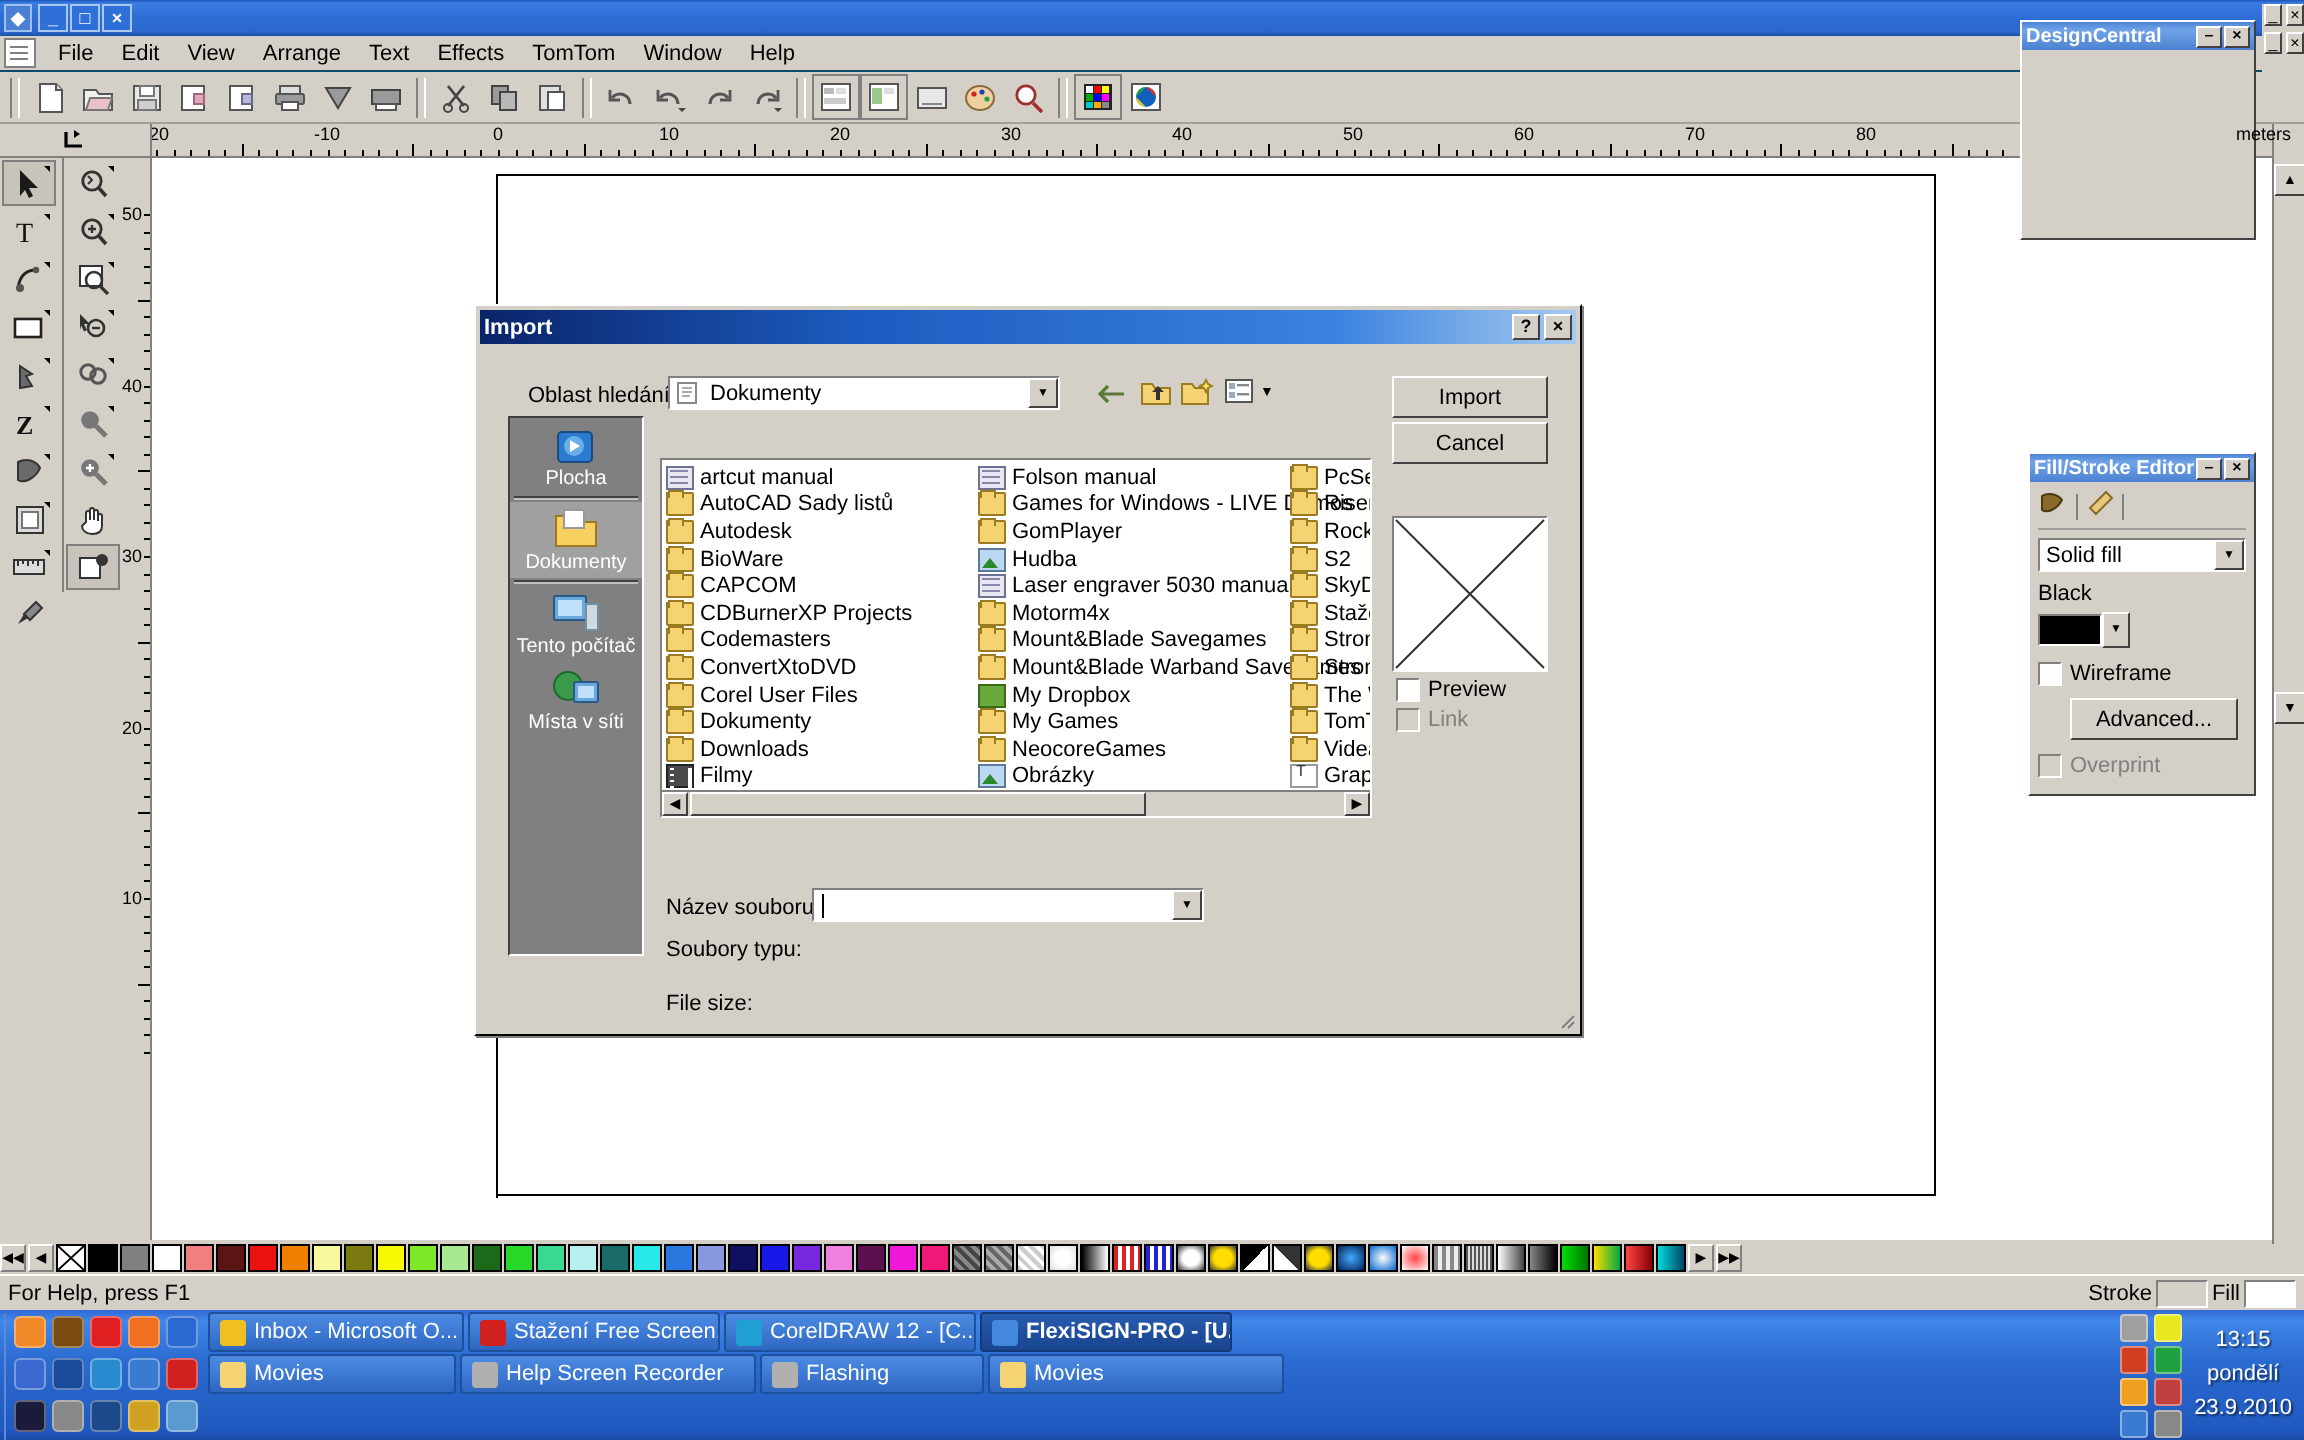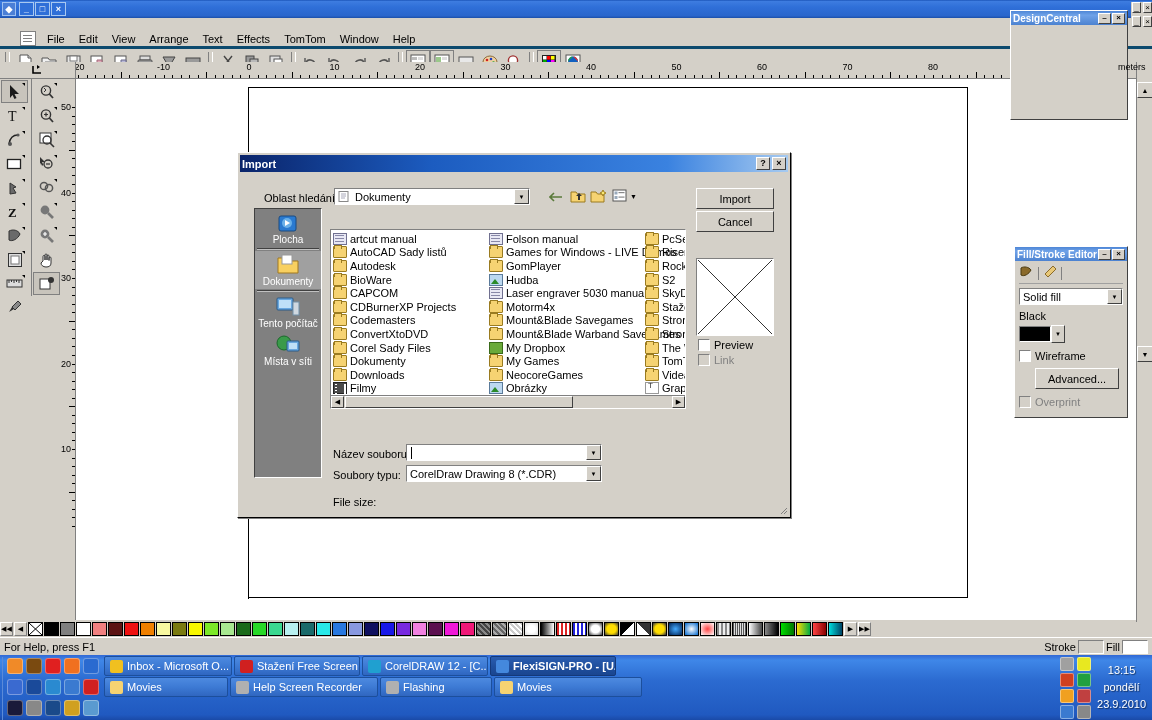--- a/index.html
+++ b/index.html
@@ -34,21 +34,21 @@
   .tb-btns { display: flex; gap: 1px; }
   .tb-btn {
     width: 15px; height: 14px; background: #2f6fd8;
     border: 1px solid #a8c8f0; color: #fff; font-size: 9px; font-weight: bold;
     display: flex; align-items: center; justify-content: center; line-height: 1;
   }
 
   
   .menubar {
     height: 18px; background: #d4d0c8; display: flex; align-items: center;
-    border-bottom: 3px solid #0c4a6e; padding-left: 20px; margin-top: 13px;
+    border-bottom: 1px solid #0c4a6e; padding-left: 2px;
   }
   .menubar .doc-icon {
     width: 16px; height: 15px; margin-right: 4px;
     background: #fff; border: 1px solid #808080; position: relative;
   }
   .menubar .doc-icon:after {
     content:""; position:absolute; left:2px; top:3px; right:3px; height:1px;
     background:#808080; box-shadow: 0 3px 0 #808080, 0 6px 0 #808080;
   }
   .menu-item { padding: 2px 7px; color: #000; font-size: 11px; cursor: default; }
@@ -913,21 +913,21 @@
     <div style="display:flex;gap:1px;">
         <span class="pbtn">_</span>
         <span class="pbtn">×</span>
       </div>
     <div style="display:flex;gap:1px;margin-top:3px;">
         <span class="pbtn">_</span>
         <span class="pbtn">×</span>
       </div>
   </div>
 
-  <div class="panel" style="left:1014px; top:226px; width:114px; height:172px;margin-top:20px;">
+  <div class="panel" style="left:1014px; top:226px; width:114px; height:172px;">
     <div class="panel-title">
       <span class="t">Fill/Stroke Editor</span>
       <span class="pbtn">–</span>
       <span class="pbtn">×</span>
     </div>
     <div class="panel-body">
       <div style="display:flex;align-items:center;gap:3px;border-bottom:1px solid #a0a0a0;padding-bottom:2px;">
         <span>
           <svg width="16" height="14" viewBox="0 0 16 14">
               <path d="M2 3c3-2 8-1 10 2-2 4-7 7-10 5z" fill="#8a6a2a" stroke="#4a3a10"></path>
@@ -1078,21 +1078,21 @@
             <div class="fl-item">
               <span class="fico ic-folder"></span>
               <span>Codemasters</span>
             </div>
             <div class="fl-item">
               <span class="fico ic-folder"></span>
               <span>ConvertXtoDVD</span>
             </div>
             <div class="fl-item">
               <span class="fico ic-folder"></span>
-              <span>Corel Sady Files</span>
+              <span>Corel User Files</span>
             </div>
             <div class="fl-item">
               <span class="fico ic-folder"></span>
               <span>Dokumenty</span>
             </div>
             <div class="fl-item">
               <span class="fico ic-folder"></span>
               <span>Downloads</span>
             </div>
             <div class="fl-item">
@@ -1226,24 +1226,20 @@
       </div>
 
       <div class="lbl" style="position:absolute;left:95px;top:274px;">Název souboru:</div>
       <div class="combo" style="position:absolute;left:168px;top:270px;width:196px;">
         <span style="border-left:1px solid #000;height:12px;margin-left:1px;"></span>
         <span></span>
         <span class="arrow">▼</span>
       </div>
 
       <div class="lbl" style="position:absolute;left:95px;top:295px;">Soubory typu:</div>
-      <div class="combo" style="position:absolute;left:168px;top:291px;width:196px;">
-        <span>CorelDraw Drawing 8 (*.CDR)</span>
-        <span class="arrow">▼</span>
-      </div>
 
       <div class="lbl" style="position:absolute;left:95px;top:322px;">File size:</div>
       <div class="lbl" style="position:absolute;left:150px;top:322px;"></div>
 
       <div style="position:absolute;right:2px;bottom:2px;width:12px;height:12px;">
         <svg width="12" height="12" viewBox="0 0 12 12">
             <path d="M11 5L5 11M11 8L8 11" stroke="#808080"></path>
           </svg>
       </div>
     </div>

